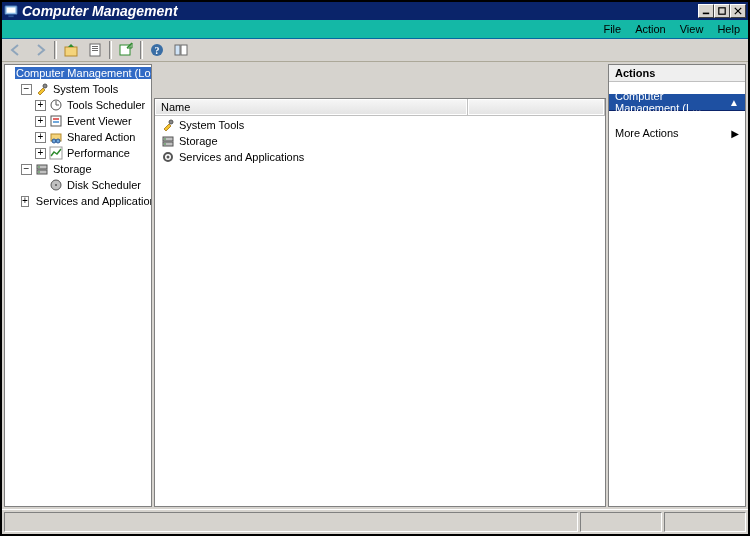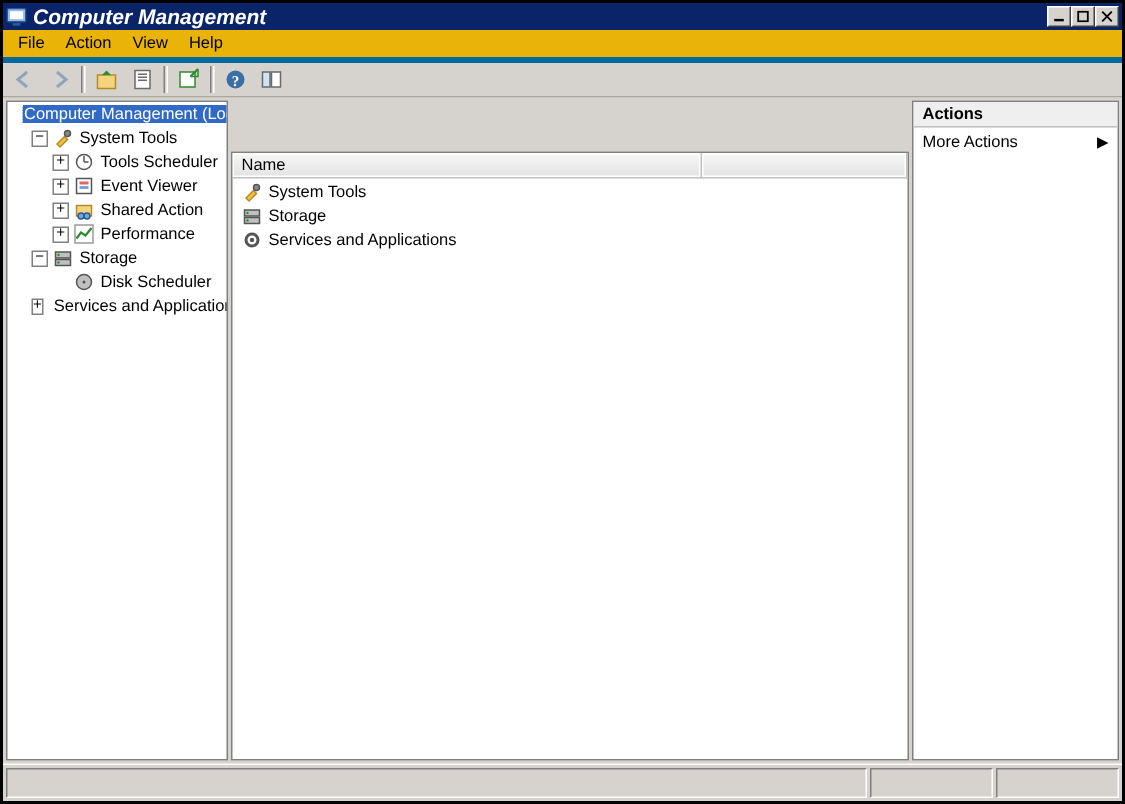--- a/index.html
+++ b/index.html
@@ -51,26 +51,27 @@
     border: 1px solid #fff;
     border-right-color:#404040;
     border-bottom-color:#404040;
     margin-left: 0px;
     display:flex;align-items:center;justify-content:center;
     box-sizing:border-box;
   }
   .win-btn svg { width:8px; height:8px; }
   
   .menubar {
-    background: #eab308;
+    background: #14b8a6;
     height: 18px;
     display: flex;
     align-items: center;
-    border-bottom: 4px solid #0369a1;
+    border-bottom: 1px solid #0369a1;
     padding-left: 4px;
+    justify-content: flex-end;
   }
   .menubar .menu-item {
     padding: 1px 8px 1px 6px;
     cursor: default;
   }
   
   .toolbar {
     background: #d6d3ce;
     height: 22px;
     display: flex;
@@ -115,20 +116,21 @@
     flex-direction:column;
     overflow:hidden;
     margin-top:34px;
   }
   .actions-pane {
     width: 136px;
     background:#fff;
     display:flex;
     flex-direction:column;
     overflow:hidden;
+    gap:12px;
   }
   
   .col-header, .actions-header, .actions-section {
     background: #eaeaea;
     border-bottom: 1px solid #c0c0c0;
     height: 16px;
     display:flex;
     align-items:center;
     padding: 0 6px;
     font-size: 11px;
@@ -445,20 +447,24 @@
                 <circle cx="7" cy="7" r="1.5" fill="#555"></circle>
               </svg>
             </span>
           <span>Services and Applications</span>
         </div>
       </div>
     </div>
 
     <div class="pane-border actions-pane">
       <div class="actions-header">Actions</div>
+      <div class="actions-section">
+        <span>Computer Management (L...</span>
+        <span class="arrow">▲</span>
+      </div>
       <div class="actions-body">
         <span>More Actions</span>
         <span class="more-arrow">▶</span>
       </div>
     </div>
 
   </div>
 
   <div class="statusbar">
     <div class="status-well"></div>

